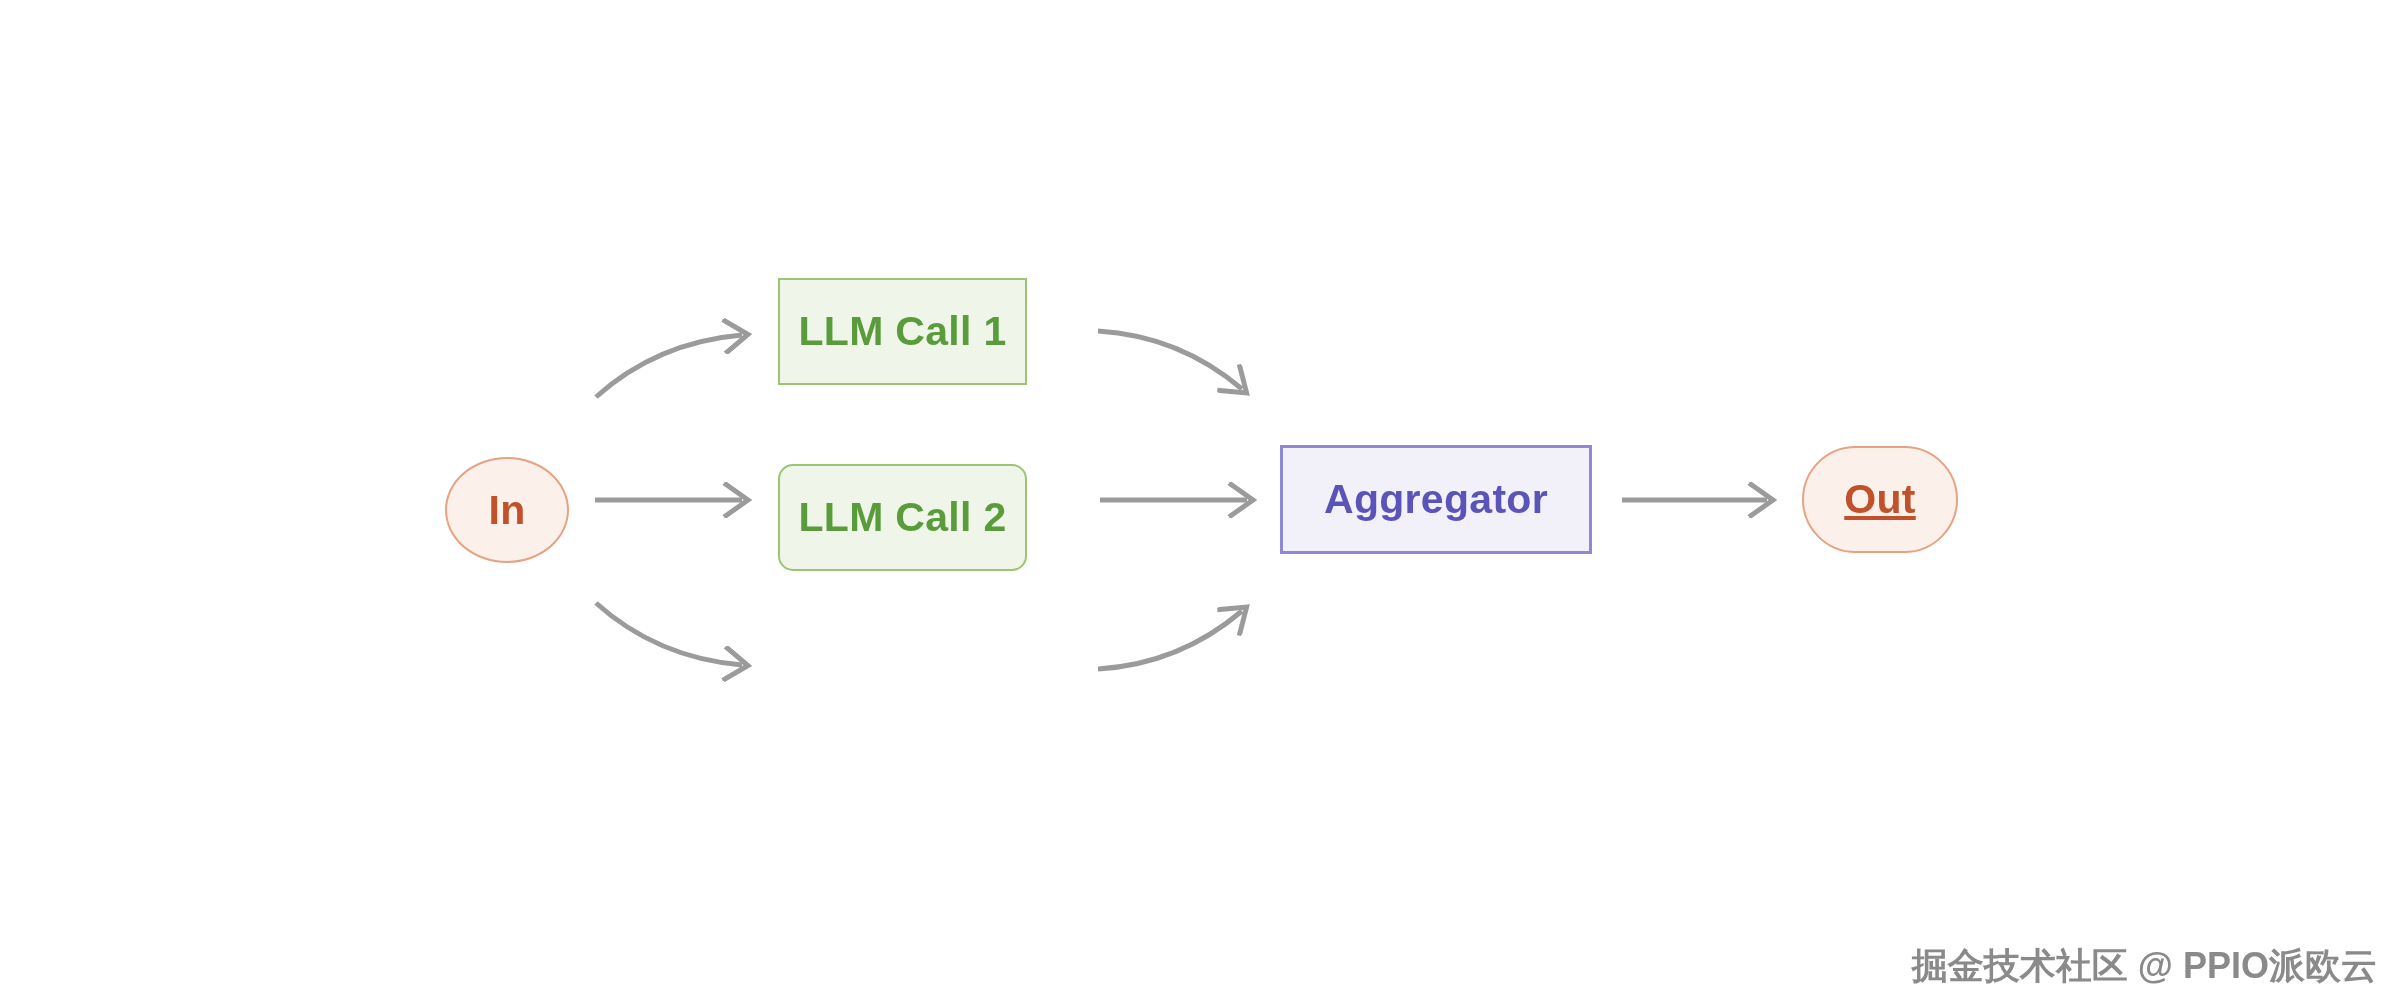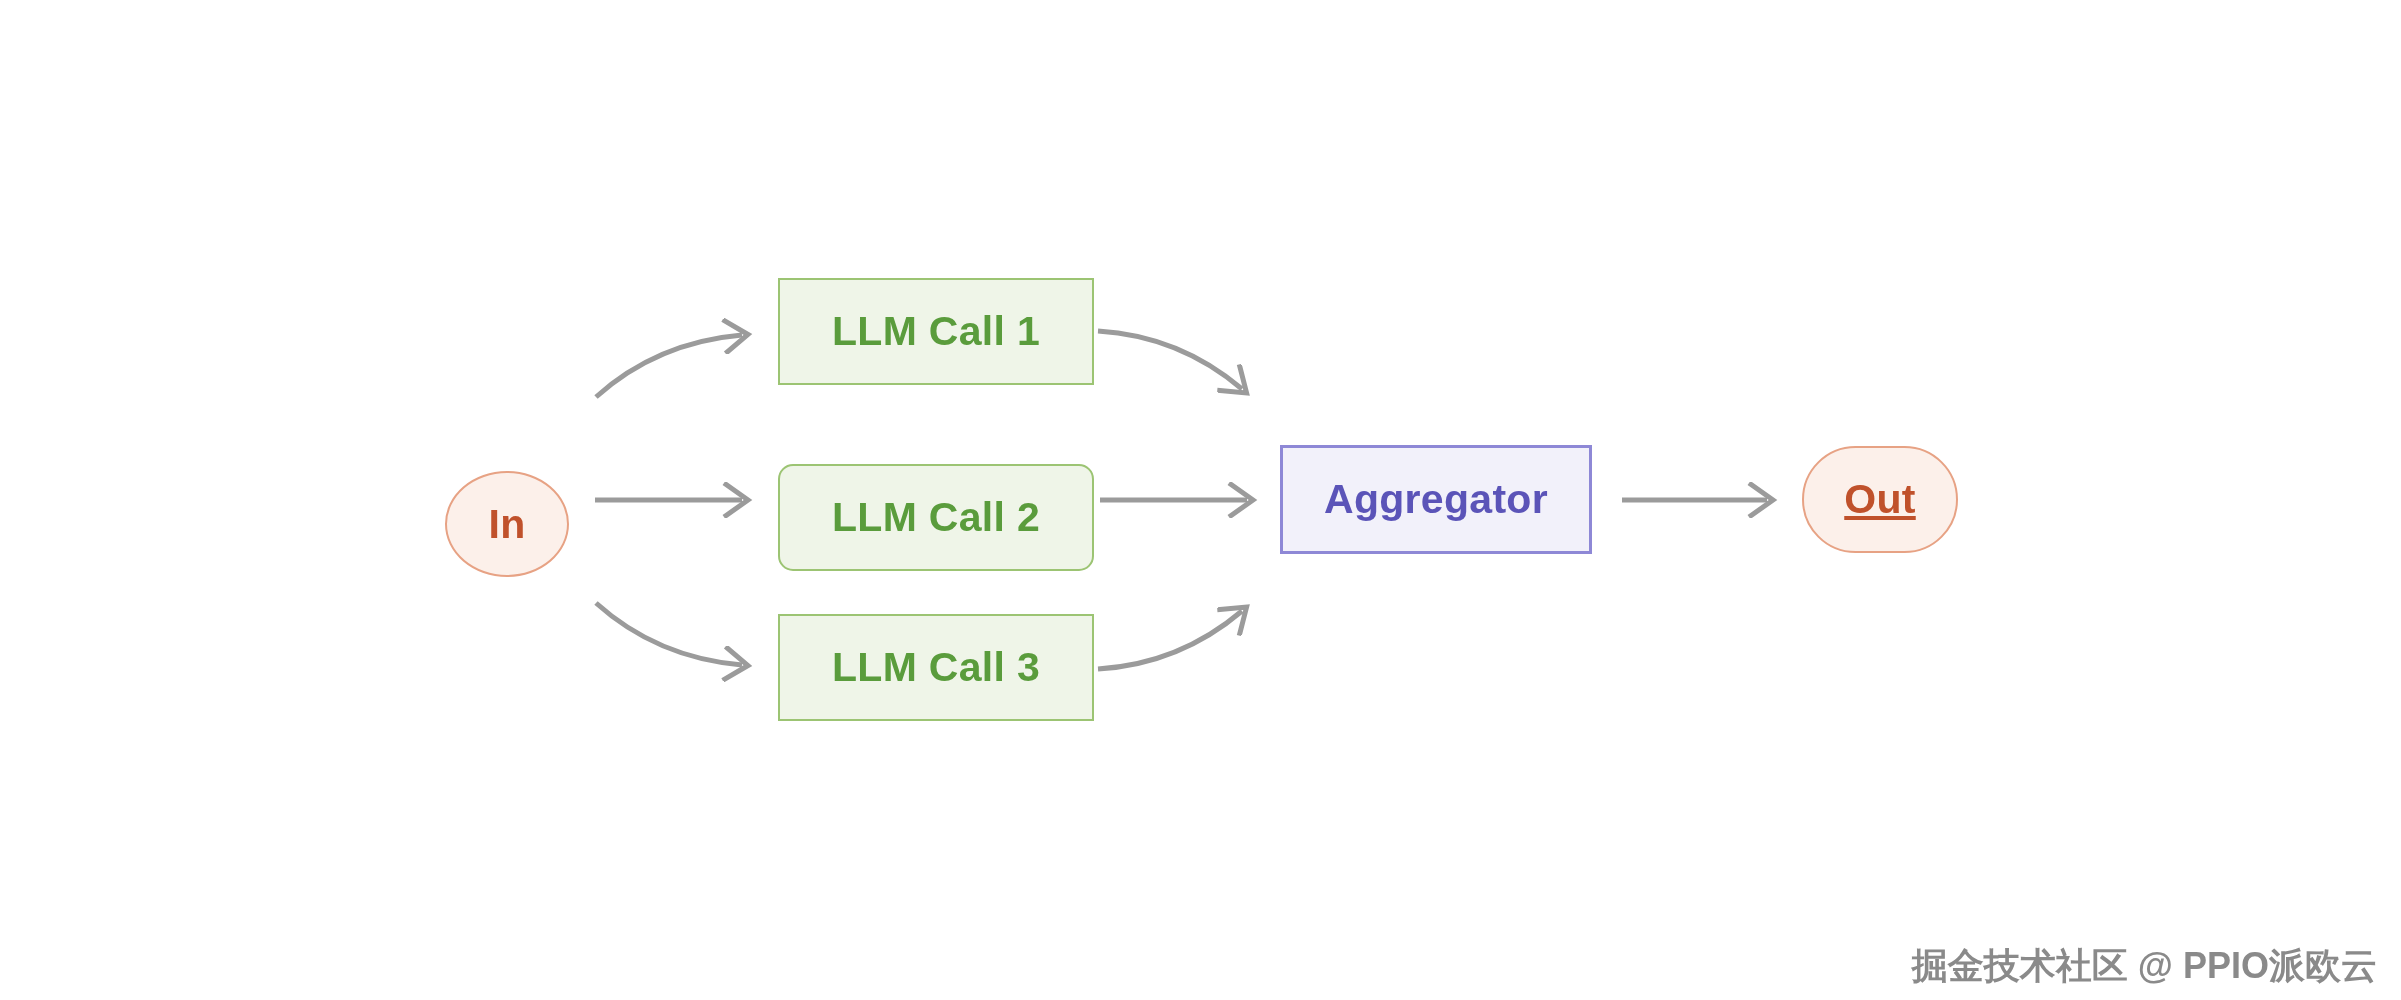--- a/index.html
+++ b/index.html
@@ -54,33 +54,33 @@
     letter-spacing: 0.3px;
     border-style: solid;
     border-width: 2px;
   }
   .node.terminal {
     background: var(--terminal-fill);
     border-color: var(--terminal-border);
     color: var(--terminal-text);
   }
   .node-in {
-    left: 445px; top: 471px;
+    left: 445px; top: 457px;
     width: 124px; height: 106px;
     border-radius: 50%;
   }
   .node-out {
     left: 1802px; top: 446px;
     width: 156px; height: 107px;
     border-radius: 54px;
     text-decoration: underline;
   }
   .node.llm {
     left: 778px;
-    width: 316px; height: 107px;
+    width: 249px; height: 107px;
     background: var(--llm-fill);
     border-color: var(--llm-border);
     color: var(--llm-text);
   }
   .node-llm1 { top: 278px; }
   .node-llm2 { top: 464px; border-radius: 15px; }
   .node-llm3 { top: 614px; }
   .node-aggregator {
     left: 1280px; top: 445px;
     width: 312px; height: 109px;
@@ -125,23 +125,20 @@
   </div>
 
   <div class="node llm node-llm1">
     <span>LLM Call 1</span>
   </div>
 
   <div class="node llm node-llm2">
     <span>LLM Call 2</span>
   </div>
 
-  <div class="node llm node-llm3">
-    <span>LLM Call 3</span>
-  </div>
 
   <div class="node node-aggregator">
     <span>Aggregator</span>
   </div>
 
   <div class="node terminal node-out">
     <span>Out</span>
   </div>
 
   <div class="watermark">掘金技术社区 @ PPIO派欧云</div>

